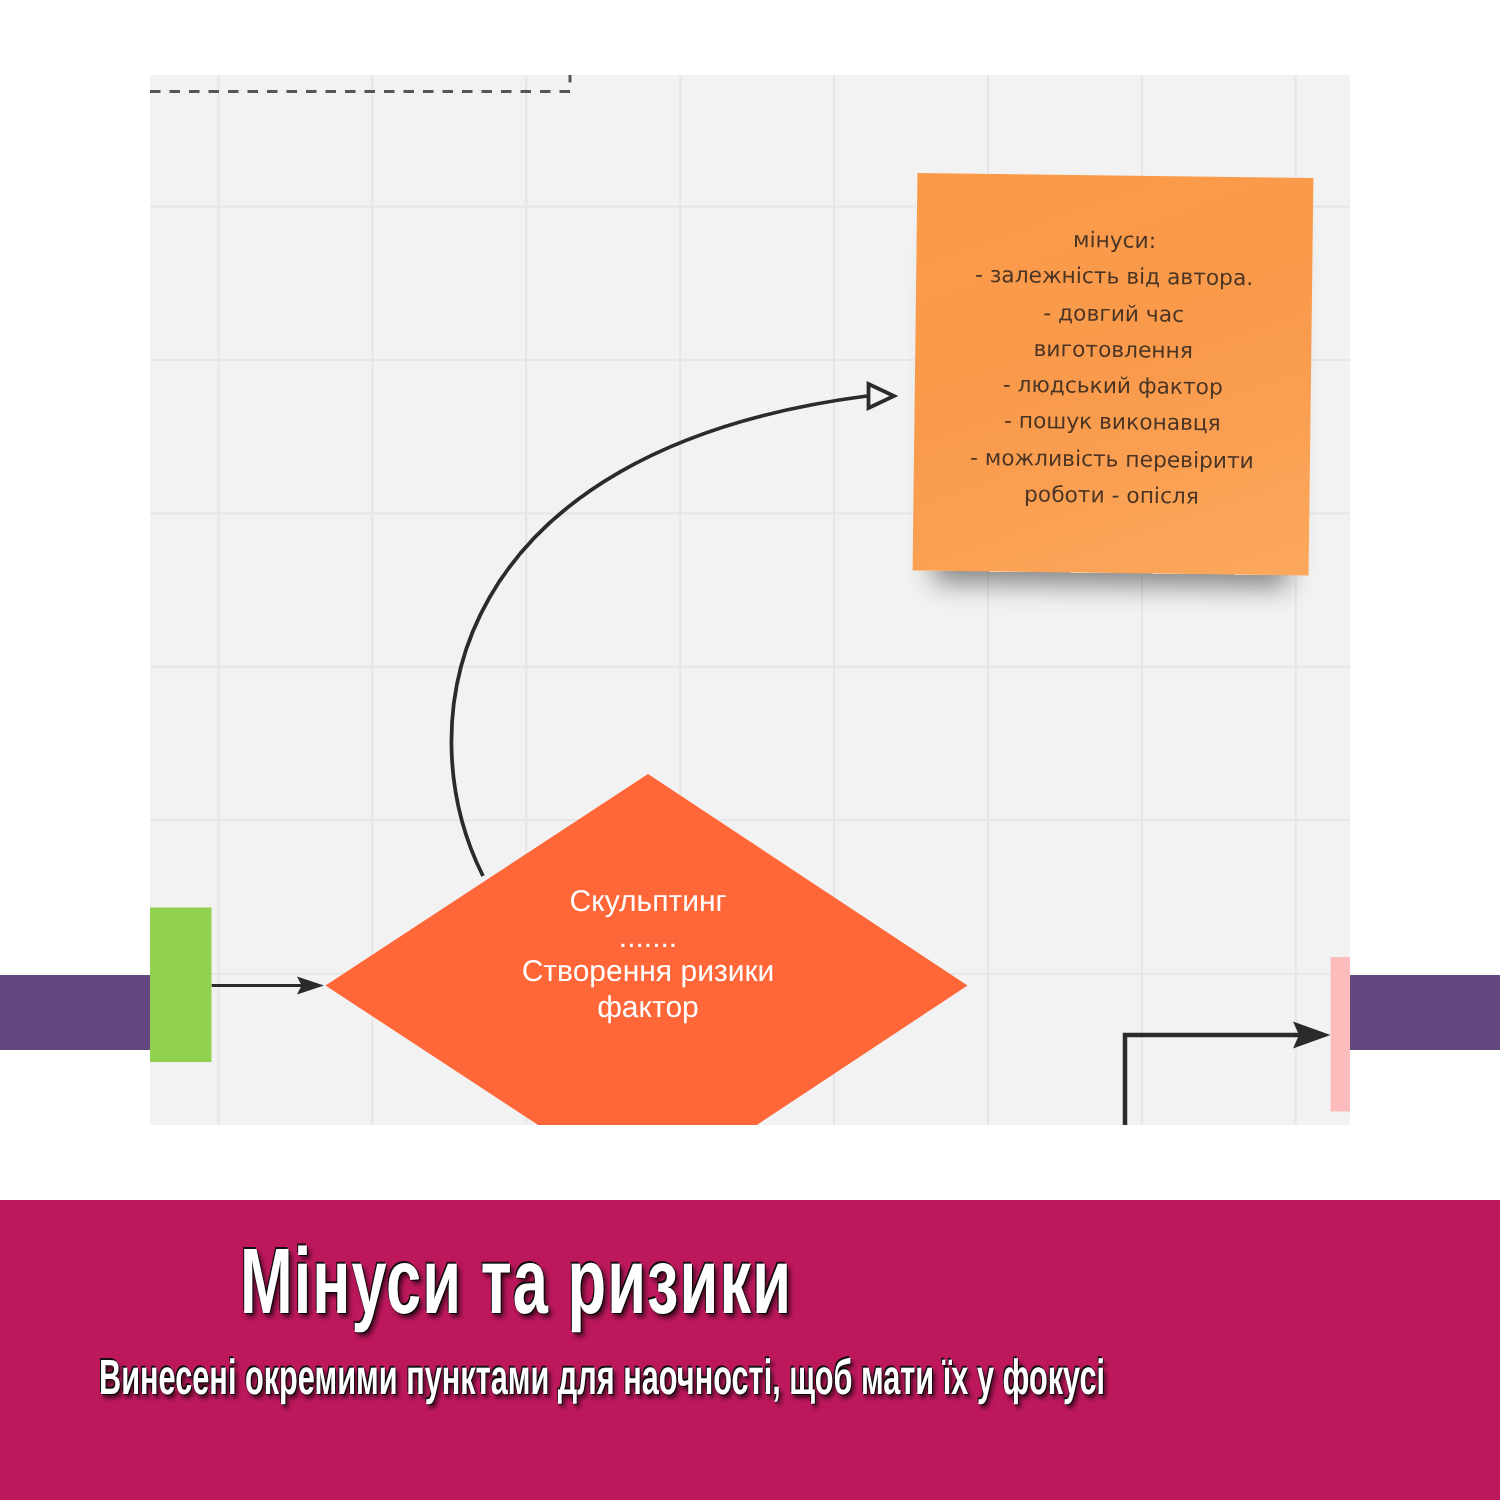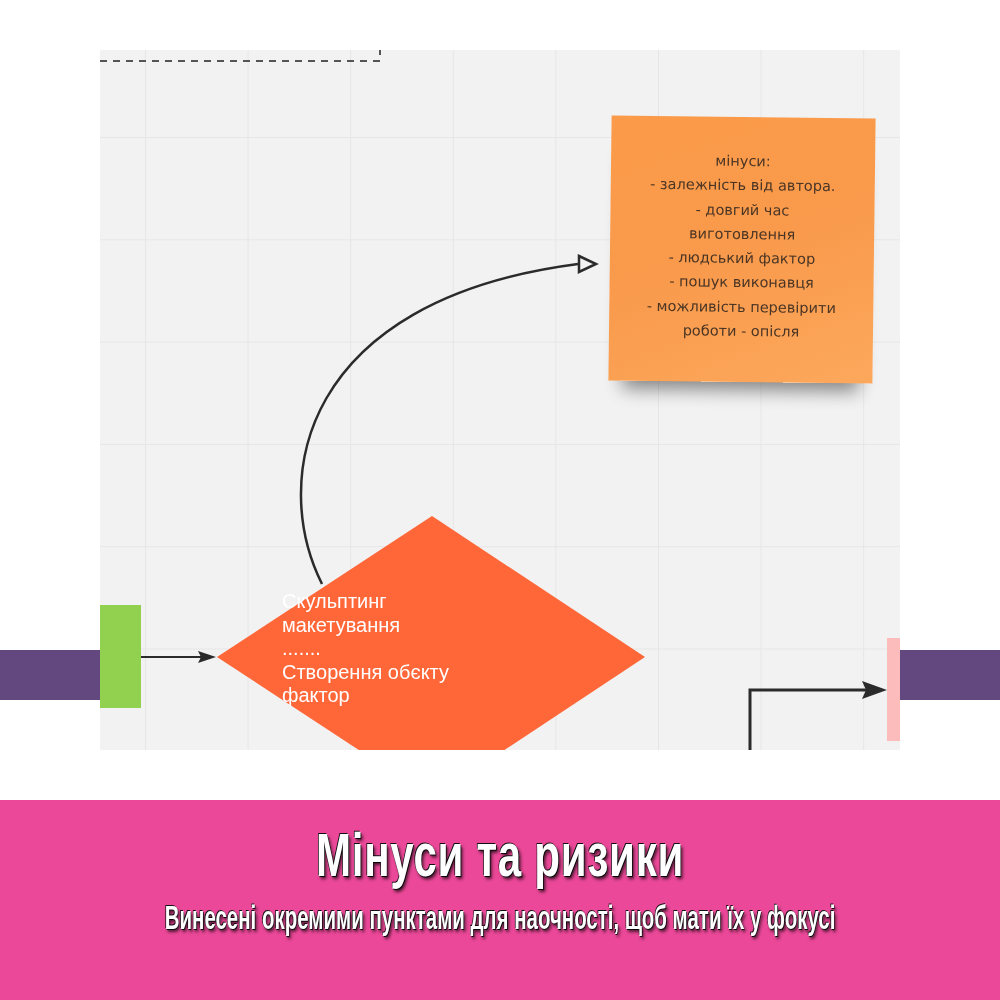--- a/index.html
+++ b/index.html
@@ -29,28 +29,28 @@
     display: flex; justify-content: center;
   }
   .sticky-text {
     margin-top: 32px; width: 240px; text-align: center;
     font-family: "DejaVu Sans", sans-serif; font-size: 14.5px; line-height: 24.3px;
     color: #4a3525;
   }
   .sticky-text div { white-space: nowrap; }
   .diamond-text {
     position: absolute; left: 282px; top: 590px; width: 300px;
-    text-align: left; color: #ffffff;
+    text-align: center; color: #ffffff;
     font-family: "Liberation Sans", sans-serif; font-size: 20px; line-height: 23.5px;
   }
   .green-rect { position: absolute; left: 100px; top: 605px; width: 41px; height: 103px; background: #92d050; }
   .pink-rect { position: absolute; left: 887px; top: 638px; width: 13px; height: 103px; background: #fcbcbc; }
   .banner {
     position: absolute; left: 0; top: 800px; width: 1000px; height: 200px;
-    background: #ec4899; text-align: center; color: #ffffff;
+    background: #be185d; color: #ffffff;
     font-family: "Liberation Sans", sans-serif;
   }
   .banner-title {
     position: absolute; left: 0; right: 0; top: 14px;
     font-size: 62px; font-weight: bold; line-height: 82px;
     transform: scaleX(0.68); transform-origin: center;
     text-shadow: 3px 3px 4px rgba(0,0,0,0.7), -1px -1px 0 #111, 1px 1px 0 #111;
     letter-spacing: 1px;
   }
   .banner-subtitle {
@@ -103,22 +103,21 @@
     <div>виготовлення</div>
     <div>- людський фактор</div>
     <div>- пошук виконавця</div>
     <div>- можливість перевірити</div>
     <div>роботи - опісля</div>
   </div>
 </div>
 
 <div class="diamond-text">
   <div>Скульптинг</div>
-  <div>макетування</div>
   <div>.......</div>
-  <div>Створення обєкту</div>
+  <div>Створення ризики</div>
   <div>фактор</div>
 </div>
 
 <div class="banner">
   <div class="banner-title">Мінуси та ризики</div>
   <div class="banner-subtitle">Винесені окремими пунктами для наочності, щоб мати їх у фокусі</div>
 </div>
 
 </body></html>

